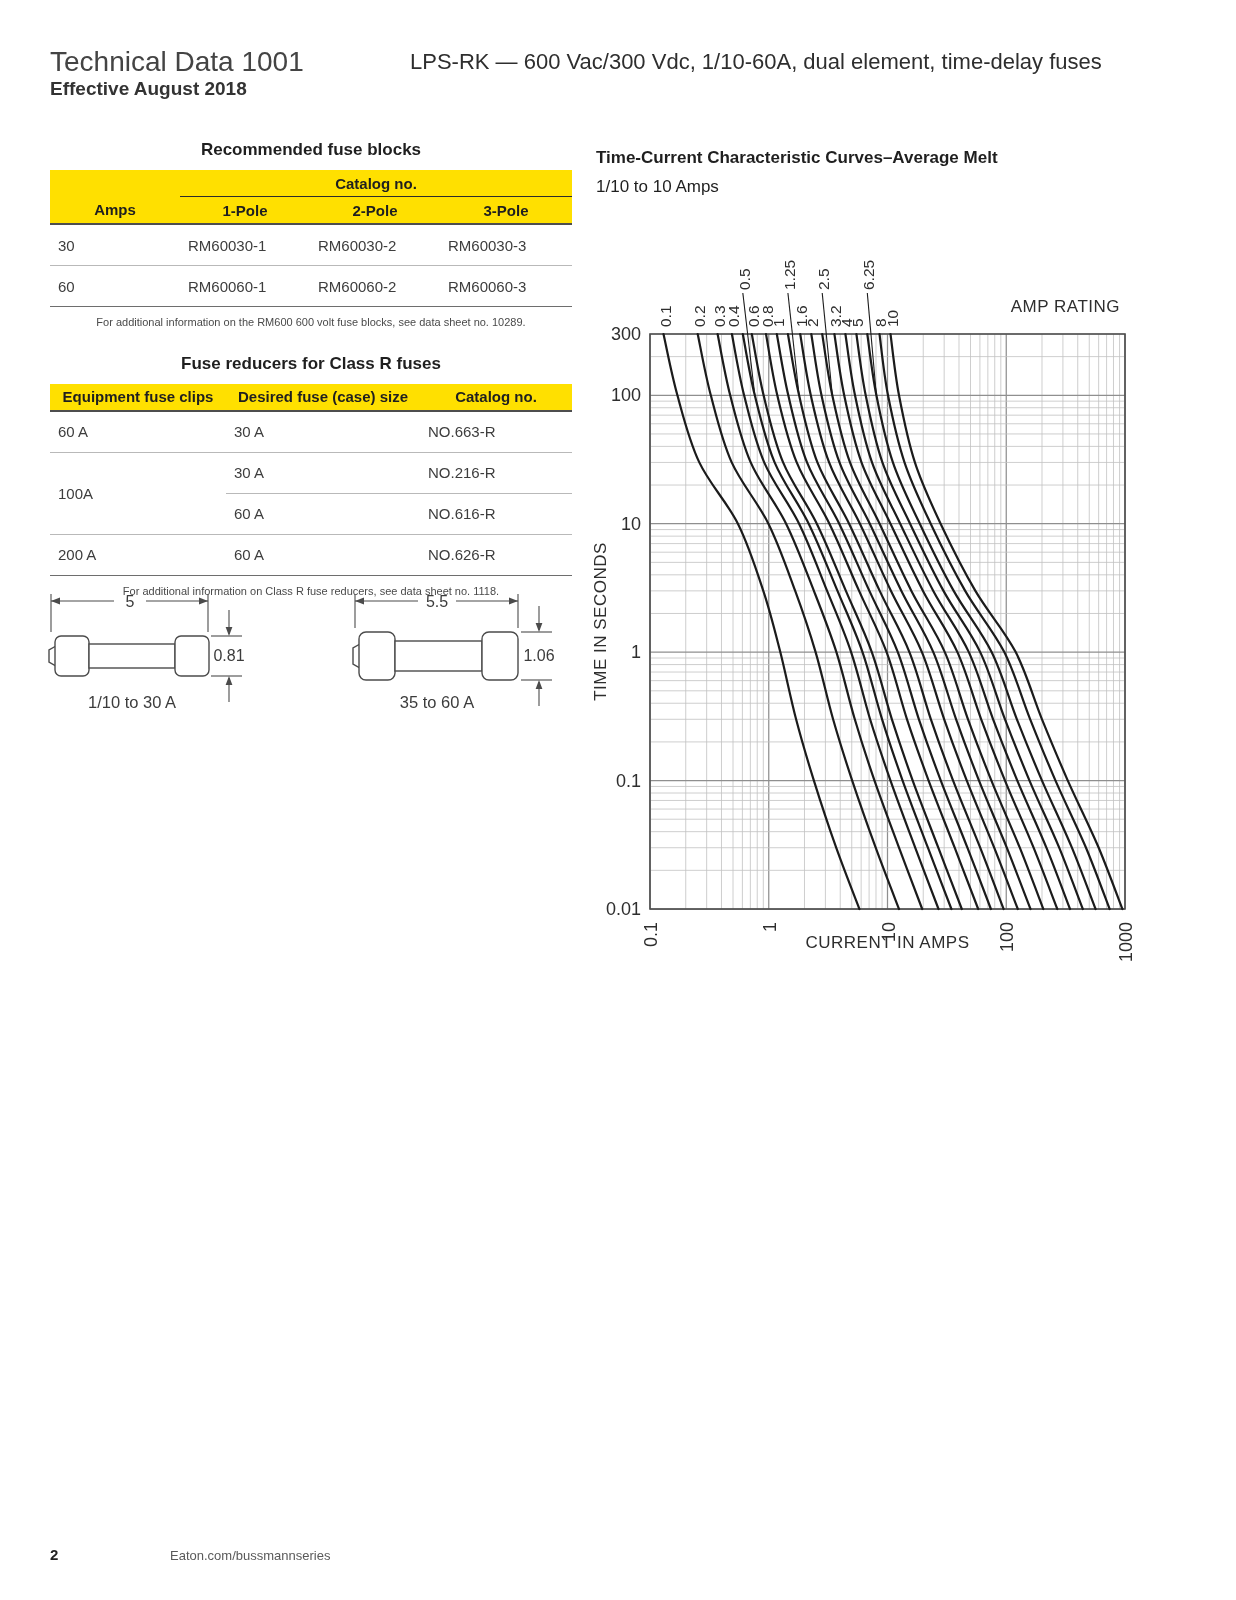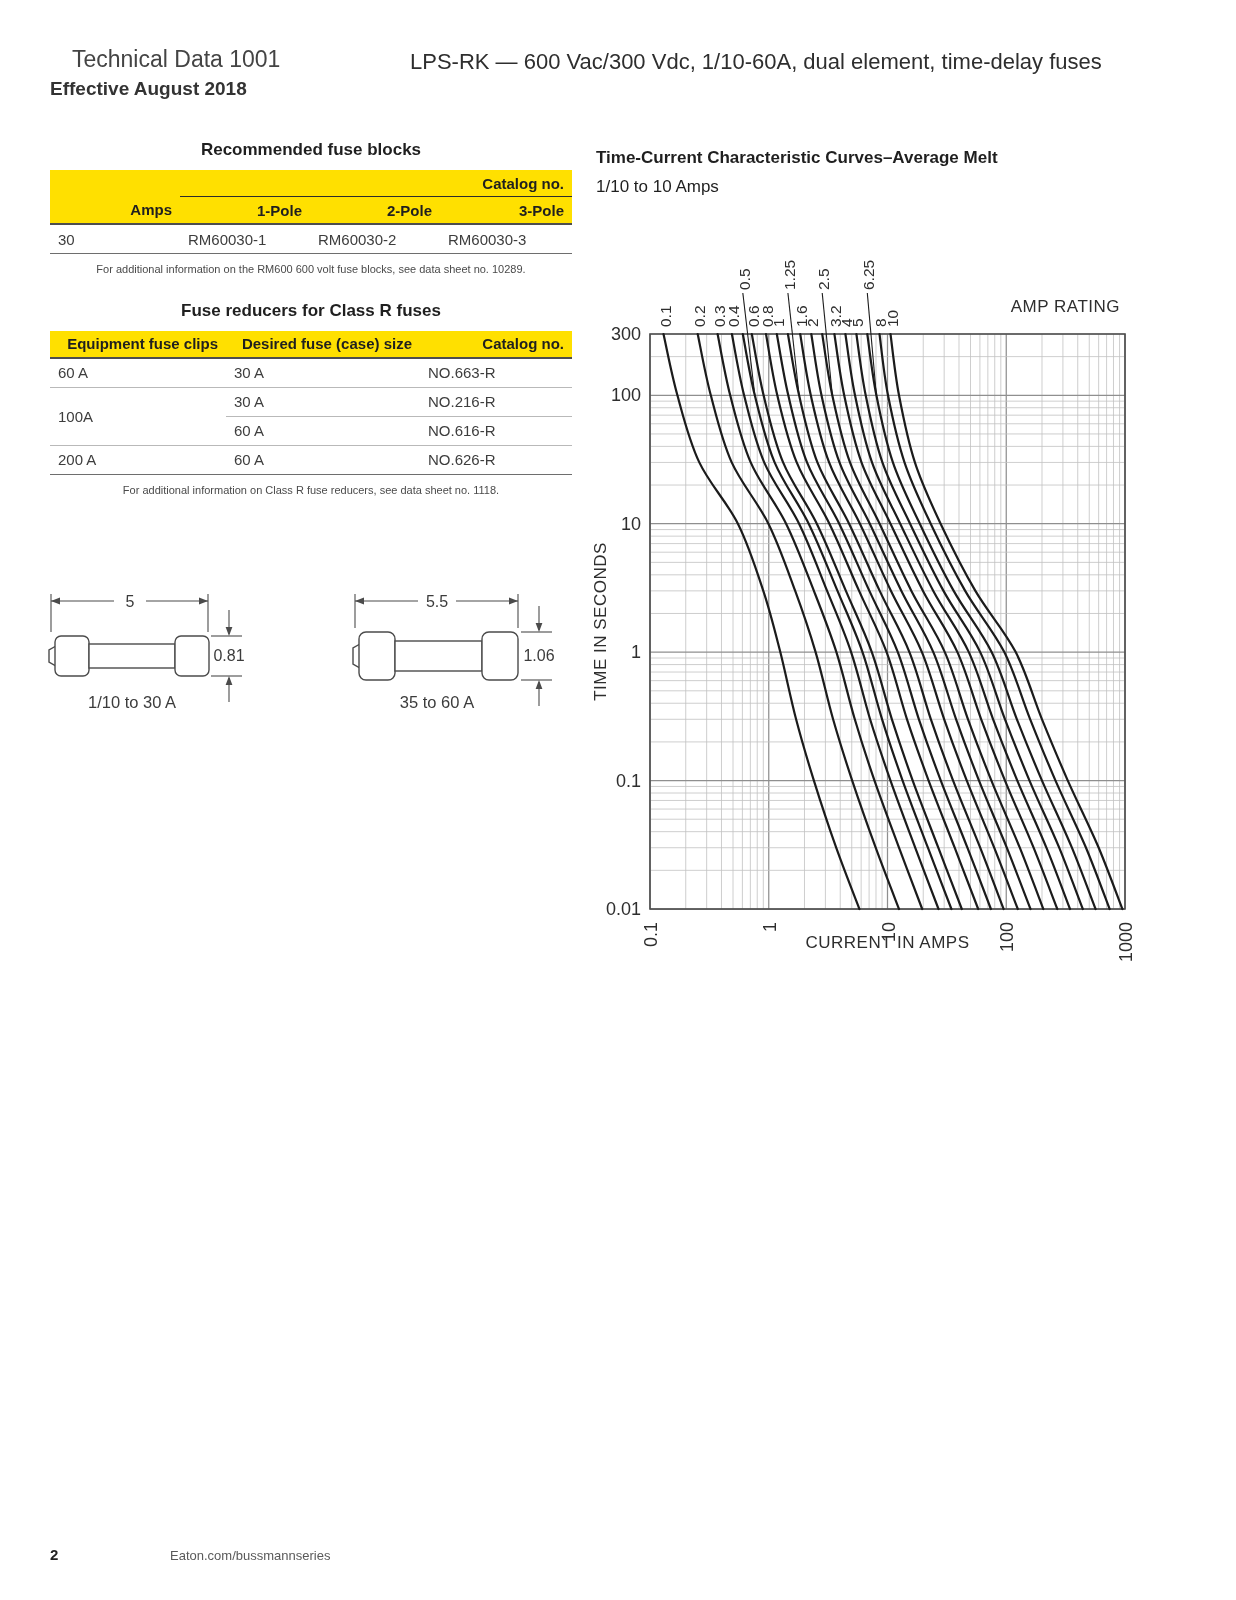--- a/index.html
+++ b/index.html
@@ -1,30 +1,30 @@
 <!DOCTYPE html>
 <html><head>
 <meta charset="utf-8">
 <style>
   html,body{margin:0;padding:0;background:#ffffff;}
   body{font-family:"Liberation Sans",sans-serif;color:#3c3c3c;}
   #page{position:relative;width:1236px;height:1600px;background:#fff;overflow:hidden;}
 
-  .hdr-title{position:absolute;left:50px;top:46px;font-size:23px;color:#444;margin-left:22px;}
+  .hdr-title{position:absolute;left:50px;top:46px;font-size:28px;color:#444;}
   .hdr-eff{position:absolute;left:50px;top:78px;font-size:19px;font-weight:700;color:#333;}
   .hdr-prod{position:absolute;left:410px;top:49px;font-size:22px;color:#2e2e2e;white-space:nowrap;}
 
   #leftcol{position:absolute;left:50px;top:140px;width:522px;}
   .sec-title{font-size:17px;font-weight:700;color:#1f1f1f;margin:0 0 10px 0;text-align:center;}
   .sec-title.sp{margin-top:24px;}
   .note{font-size:11px;color:#4a4a4a;line-height:1.27;margin:9px 0 0 0;text-align:center;}
 
   table{border-collapse:collapse;width:522px;font-size:15px;color:#3d3d3d;table-layout:fixed;}
-  th{font-weight:700;color:#1f1f1f;text-align:right;padding:3px 8px;height:20px;}
-  td{padding:5px 8px;height:18px;vertical-align:middle;}
+  th{font-weight:700;color:#1f1f1f;text-align:center;padding:3px 8px;height:20px;}
+  td{padding:11px 8px;height:18px;vertical-align:middle;}
   .yellow{background:#ffe000;}
   #t1{margin-top:2px;border-bottom:1.5px solid #6e6e6e;}
   #t1 .cat-th{border-bottom:1.5px solid #2c2c2c;}
   #t1 thead tr.cols th{border-bottom:2px solid #4e4e4e;}
   #t1 tbody tr + tr td{border-top:1px solid #b9b9b9;}
   #t2{margin-top:2px;border-bottom:1.5px solid #6e6e6e;}
   #t2 thead th{border-bottom:2px solid #4e4e4e;}
   #t2 td.btop{border-top:1px solid #b9b9b9;}
 
   .chart-title{position:absolute;left:596px;top:148px;font-size:17px;font-weight:700;color:#1f1f1f;}
@@ -76,20 +76,26 @@
           <th>2-Pole</th>
           <th>3-Pole</th>
         </tr>
       </thead>
       <tbody>
           <tr>
             <td>30</td>
             <td>RM60030-1</td>
             <td>RM60030-2</td>
             <td>RM60030-3</td>
+          </tr>
+          <tr>
+            <td>60</td>
+            <td>RM60060-1</td>
+            <td>RM60060-2</td>
+            <td>RM60060-3</td>
           </tr>
         </tbody>
     </table>
     <p class="note">For additional information on the RM600 600 volt fuse blocks, see data sheet no. 10289.</p>
 
     <h2 class="sec-title sp">Fuse reducers for Class R fuses</h2>
     <table id="t2">
       <colgroup>
           <col style="width:176px">
           <col style="width:194px">

